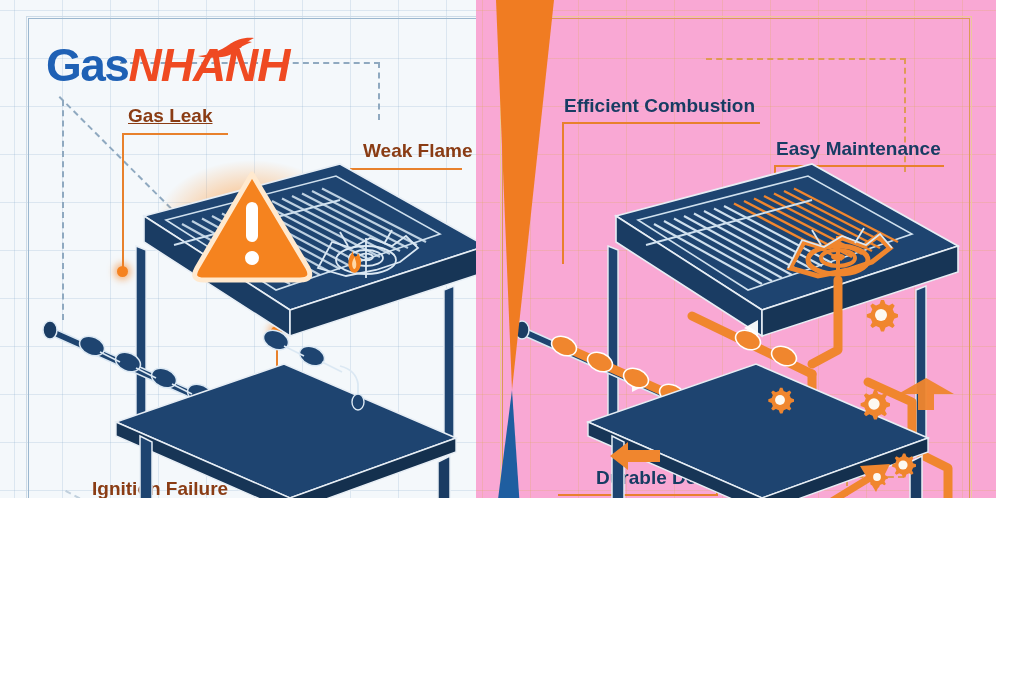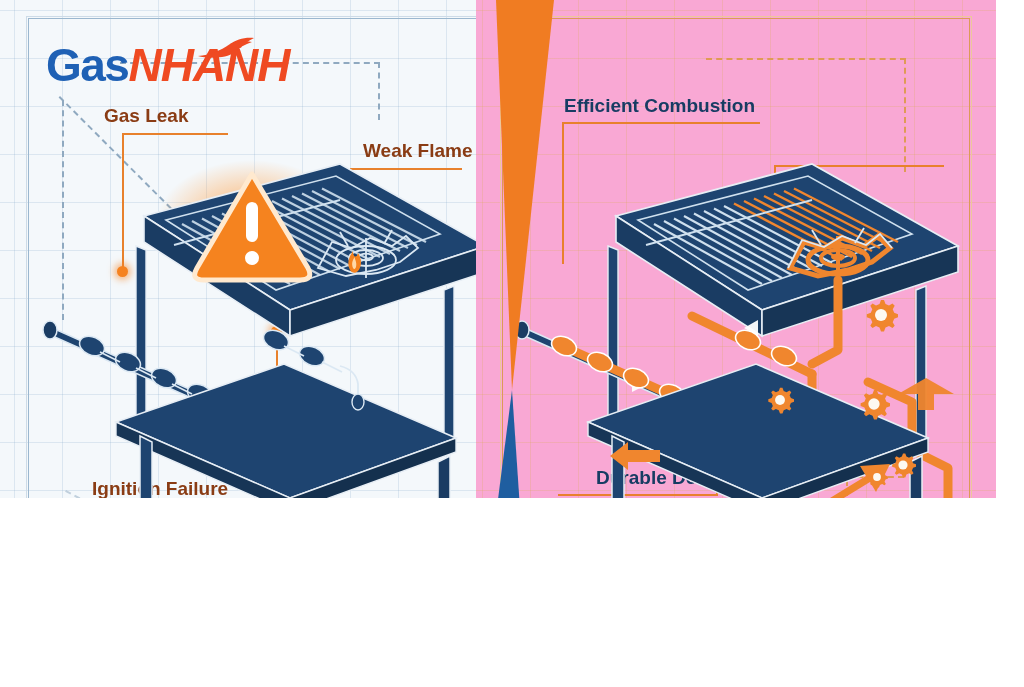--- a/index.html
+++ b/index.html
@@ -122,21 +122,21 @@
 
     <div id="logo">
       <span class="gas">Gas</span><span class="nhanh">NHANH</span>
       <svg id="logo-flame" width="66" height="26" viewBox="0 0 66 26">
         <path d="M2 20 C14 19 24 15 34 8 C40 4 48 1 58 2 C52 5 48 8 44 12 C40 16 34 20 26 21 C18 22 8 22 2 20 Z" fill="#ef4a22"></path>
         <path d="M34 8 C40 6 48 5 56 6 C50 8 44 11 40 14 Z" fill="#ef4a22"></path>
         <path d="M28 14 C34 12 40 11 46 11 C40 14 34 16 29 17 Z" fill="#ef4a22"></path>
       </svg>
     </div>
 
-    <div class="label lbl-left" style="left:104px;top:105px;">Gas Leak</div>
+    <div class="label lbl-left" style="left:128px;top:105px;text-decoration:underline;">Gas Leak</div>
     <div class="lbl-underline ul-orange" style="left:122px;top:133px;width:106px;"></div>
     <div class="leader leader-v" style="left:122px;top:133px;height:140px;"></div>
     <div class="dot" style="left:117px;top:266px;"></div>
 
     <div class="label lbl-left" style="left:363px;top:140px;">Weak Flame</div>
     <div class="lbl-underline ul-orange" style="left:350px;top:168px;width:112px;"></div>
     <div class="leader leader-v" style="left:350px;top:168px;height:88px;"></div>
 
     <div class="label lbl-left" style="left:92px;top:478px;">Ignition Failure</div>
     <div class="lbl-underline ul-orange" style="left:88px;top:504px;width:190px;"></div>
@@ -249,20 +249,21 @@
     <div class="dash dr-v" style="left:370px;top:440px;height:146px;"></div>
     <div class="dash dr-h" style="left:212px;top:584px;width:160px;"></div>
     <div class="dash dr-h" style="left:300px;top:476px;width:128px;"></div>
 
     <div class="frame" id="right-frame"></div>
 
     <div class="label lbl-right" style="left:88px;top:95px;">Efficient Combustion</div>
     <div class="lbl-underline ul-orange" style="left:86px;top:122px;width:198px;"></div>
     <div class="leader leader-v" style="left:86px;top:122px;height:142px;"></div>
 
+    <div class="label lbl-right" style="left:300px;top:138px;">Easy Maintenance</div>
     <div class="lbl-underline ul-orange" style="left:298px;top:165px;width:170px;"></div>
     <div class="leader leader-v" style="left:298px;top:165px;height:148px;"></div>
 
     <div class="label lbl-right" style="left:120px;top:467px;">Durable Design</div>
     <div class="lbl-underline ul-orange" style="left:82px;top:494px;width:160px;"></div>
     <div class="leader leader-h" style="left:82px;top:494px;width:160px;"></div>
     <div class="leader leader-v" style="left:240px;top:382px;height:114px;"></div>
 
     <svg class="stove" style="left:36px;top:150px;" width="470" height="400" viewBox="0 0 470 400">
 

